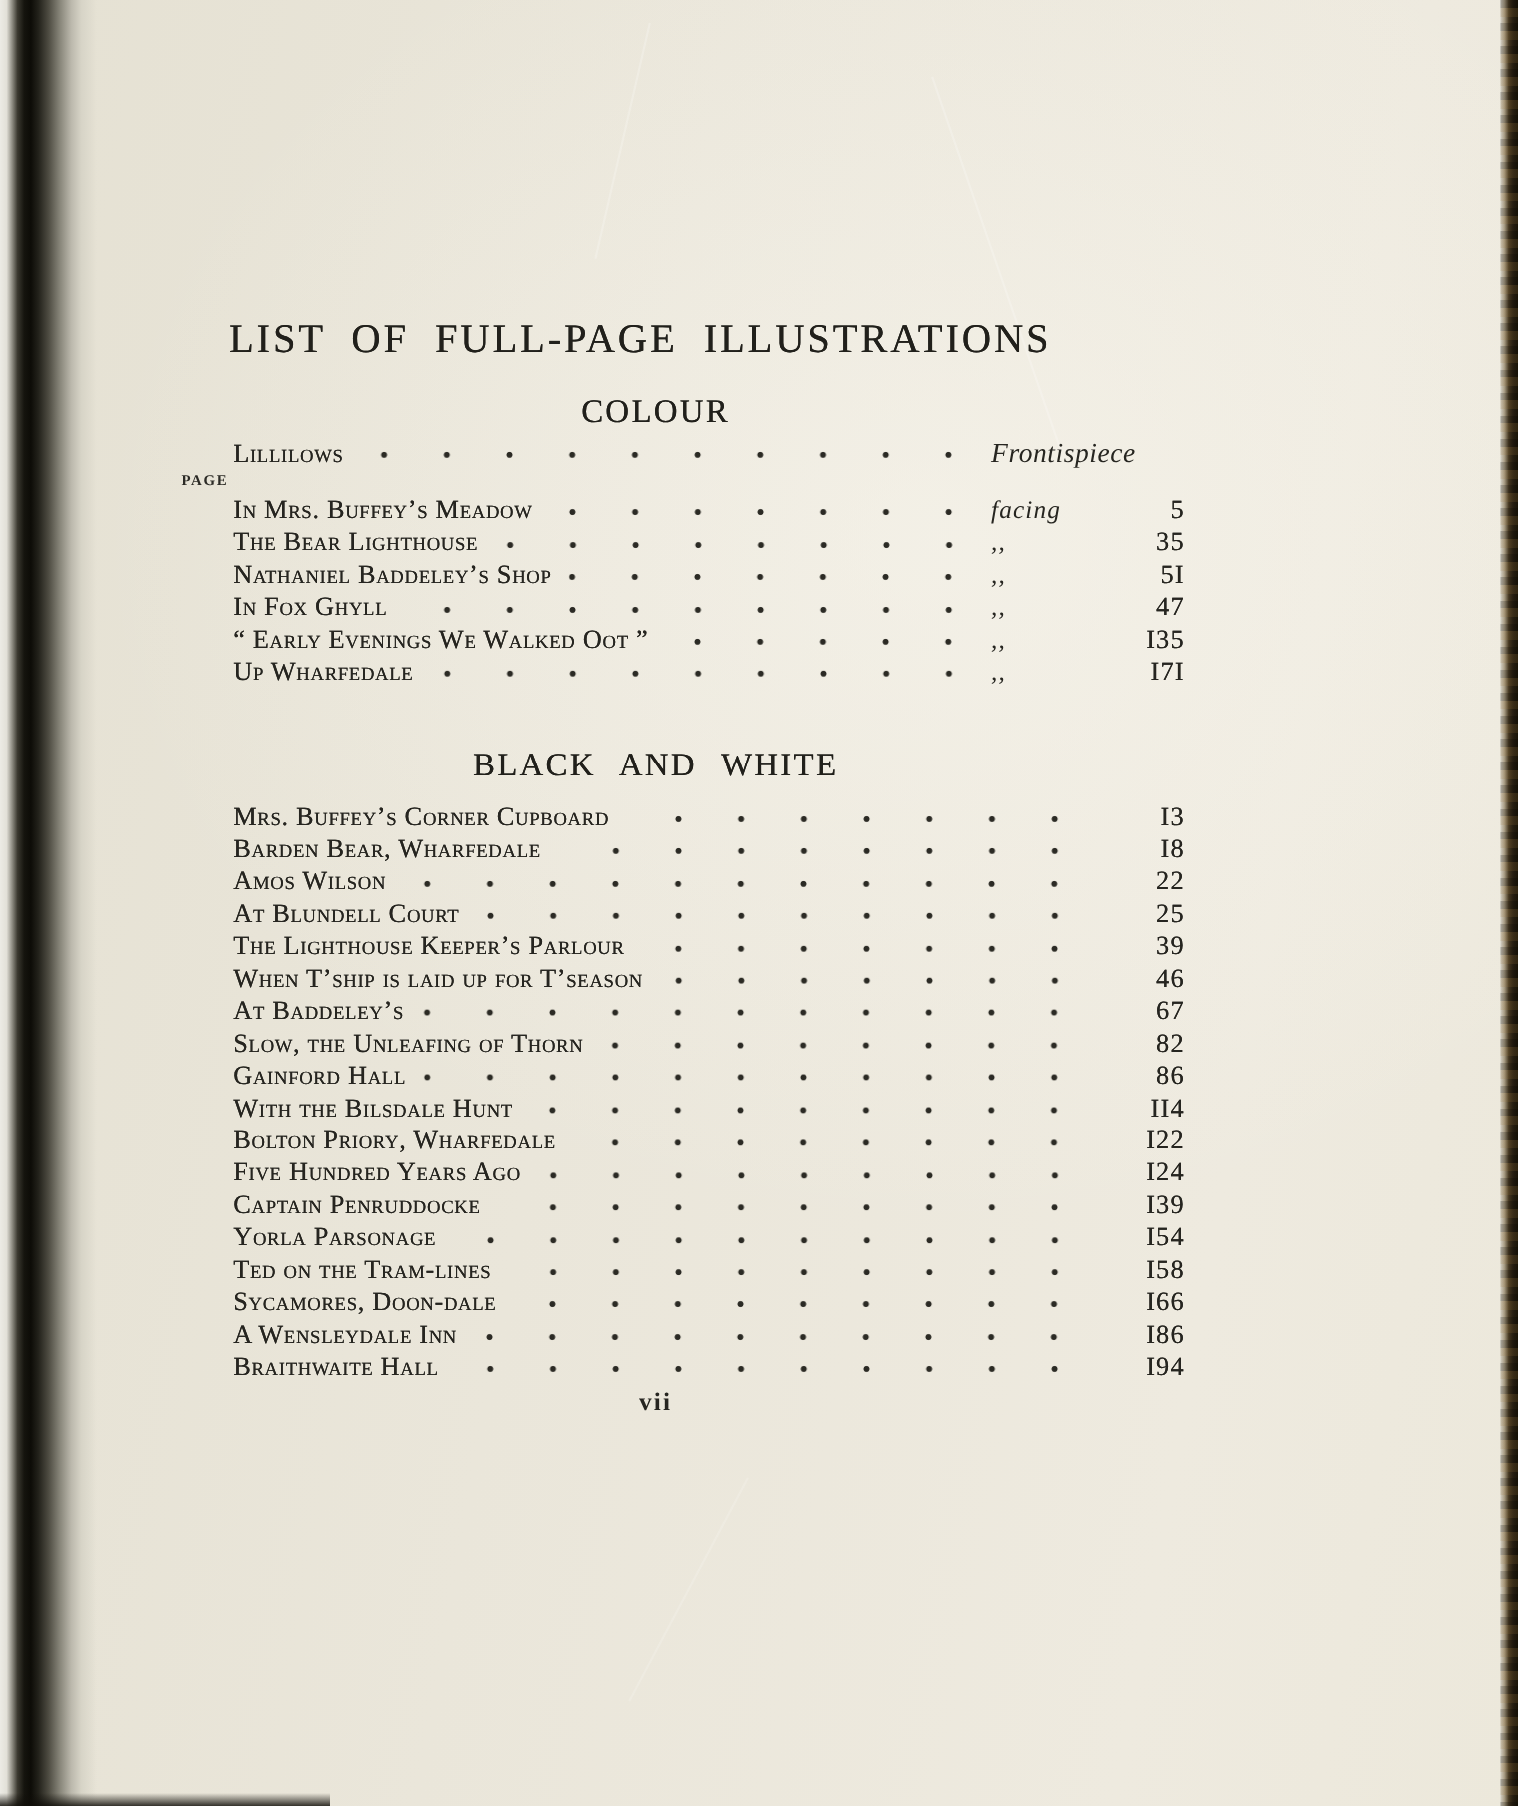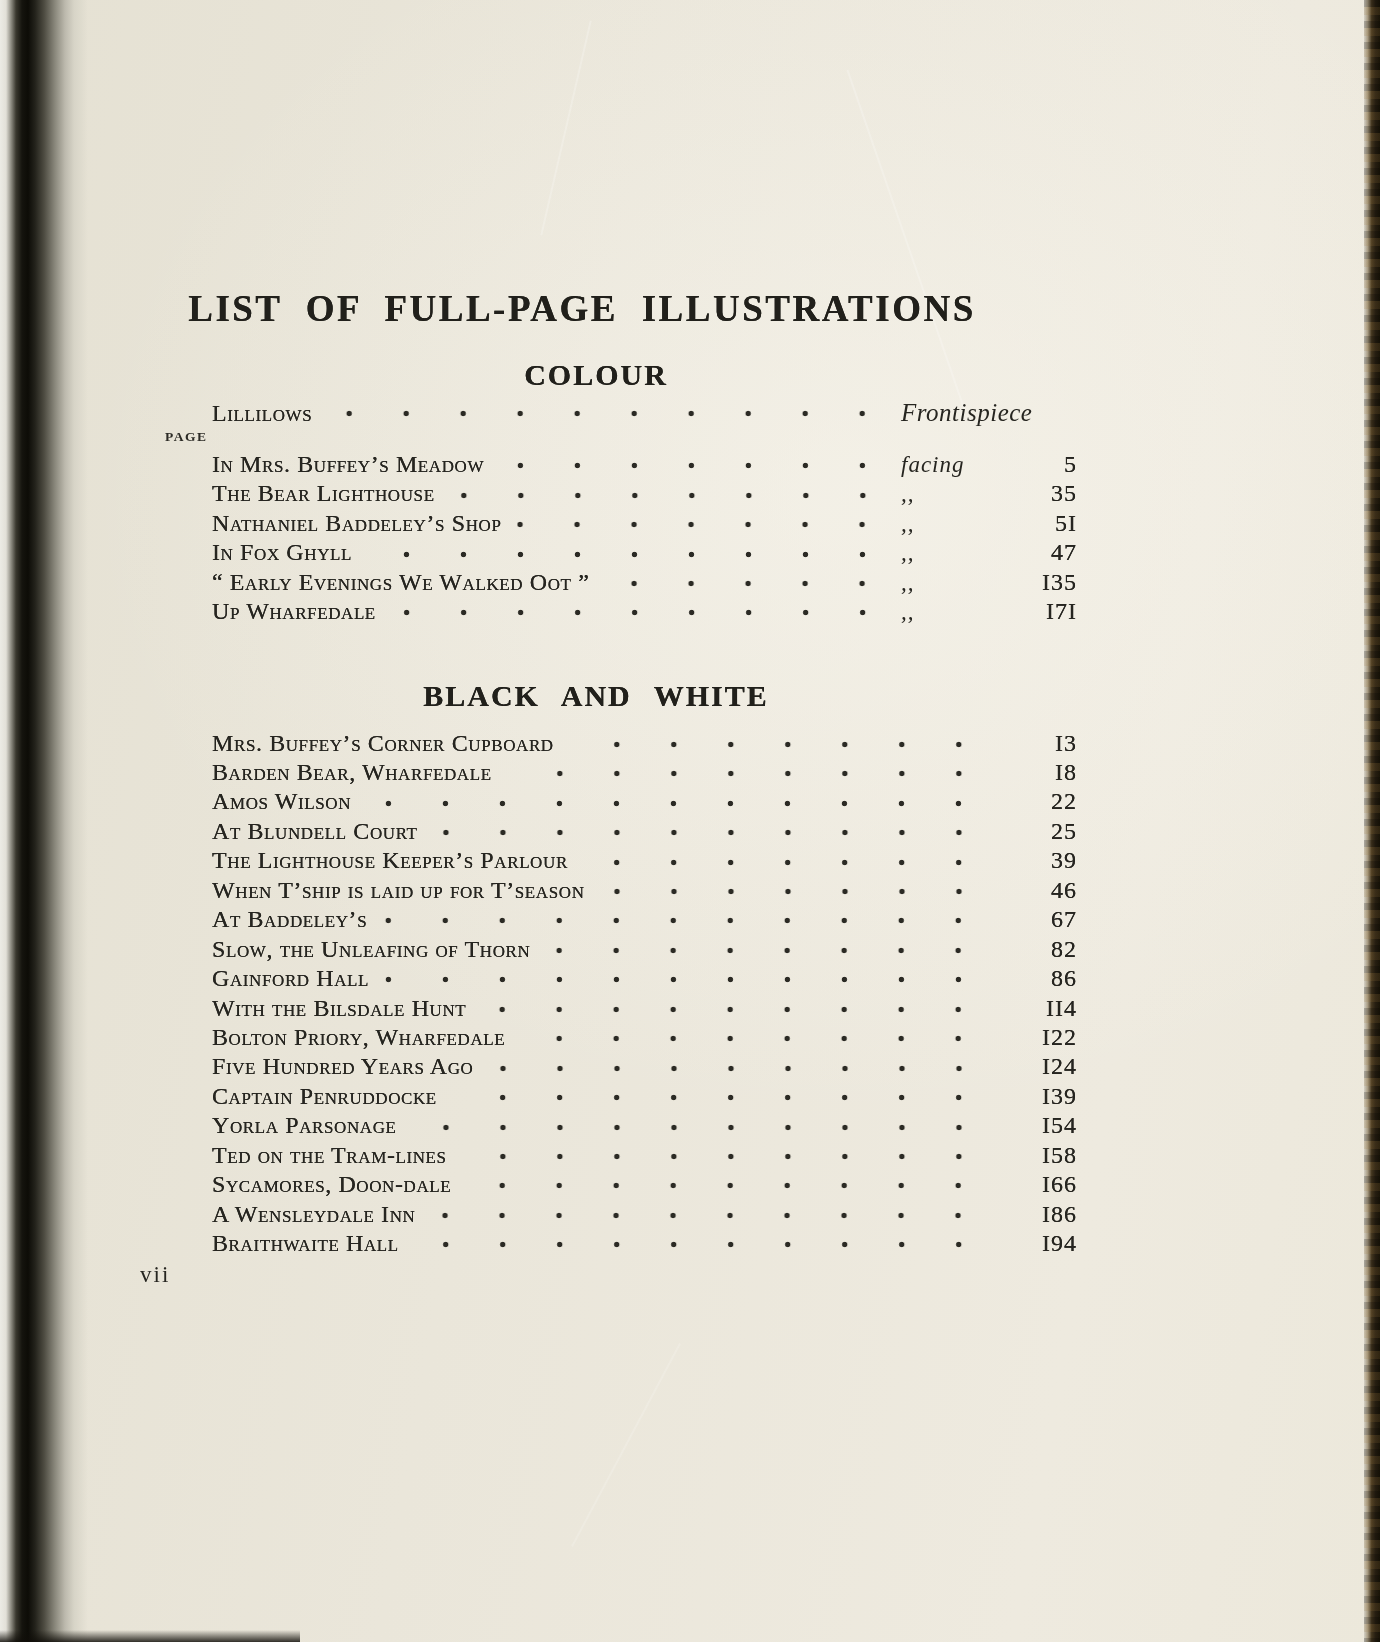--- a/index.html
+++ b/index.html
@@ -34,26 +34,26 @@
   }
   
   .crease{position:absolute;width:2px;background:rgba(255,255,255,.55);opacity:.4;pointer-events:none;}
   .crease.c1{height:220px;left:565px;top:18px;transform:rotate(13deg);}
   .crease.c2{height:360px;left:905px;top:60px;transform:rotate(-19deg);}
   .crease.c3{height:230px;left:625px;top:1330px;transform:rotate(28deg);opacity:.3;}
 
   .content{position:absolute;left:165px;top:0;width:912px;}
 
   .h-title{
-    margin:288px 0 16px 0;font-weight:700;font-size:37px;line-height:1.15;
+    margin:288px 0 16px 0;font-weight:400;font-size:37px;line-height:1.15;
     letter-spacing:2.5px;word-spacing:12px;text-align:center;
     transform:translateX(-39px);color:#21201b;text-shadow:0 0 .5px #21201b;
   }
   .h-sec{
-    font-weight:700;font-size:30px;line-height:1.2;letter-spacing:2px;word-spacing:13px;
+    font-weight:400;font-size:30px;line-height:1.2;letter-spacing:2px;word-spacing:13px;
     text-align:center;transform:translateX(-25px);color:#21201b;text-shadow:0 0 .4px #21201b;
   }
   .h-colour{margin:26px 0 6px 0;}
   .h-bw{margin:50px 0 16px 0;}
 
   .row{display:flex;align-items:baseline;height:29.45px;white-space:nowrap;margin-left:47px;}
   .t{
     font-variant:small-caps;font-size:24px;letter-spacing:.6px;color:#262520;
     text-shadow:0 0 .3px #262520;
   }
@@ -62,21 +62,21 @@
     background-image:radial-gradient(circle, #2b2a24 2.3px, rgba(43,42,36,0) 3.1px);
     background-size:57px 7px;background-repeat:repeat-x;background-position:right center;
   }
   .facing{width:96px;flex:0 0 auto;text-align:left;font-style:italic;font-size:23px;letter-spacing:1px;}
   .pg{width:80px;flex:0 0 auto;text-align:right;font-size:24px;letter-spacing:1px;text-shadow:0 0 .3px #262520;}
   .ref{width:176px;flex:0 0 auto;text-align:left;font-style:italic;font-size:25px;letter-spacing:.5px;}
   .page-label{
     height:22px;margin-top:1px;padding-right:9px;
     font-size:13.5px;letter-spacing:1.5px;color:#2c2b26;font-weight:bold;
   }
-  .folio{margin-top:3px;transform:translateX(-25px);font-size:23px;letter-spacing:2px;}
+  .folio{margin-top:3px;text-align:center;transform:translateX(-25px);font-size:23px;letter-spacing:2px;font-weight:bold;}
 </style>
 </head>
 <body>
 
 <div class="page">
   <div class="gutter"></div>
   <div class="gutter-bottom"></div>
   <div class="right-edge"></div>
   <div class="crease c1"></div>
   <div class="crease c2"></div>

